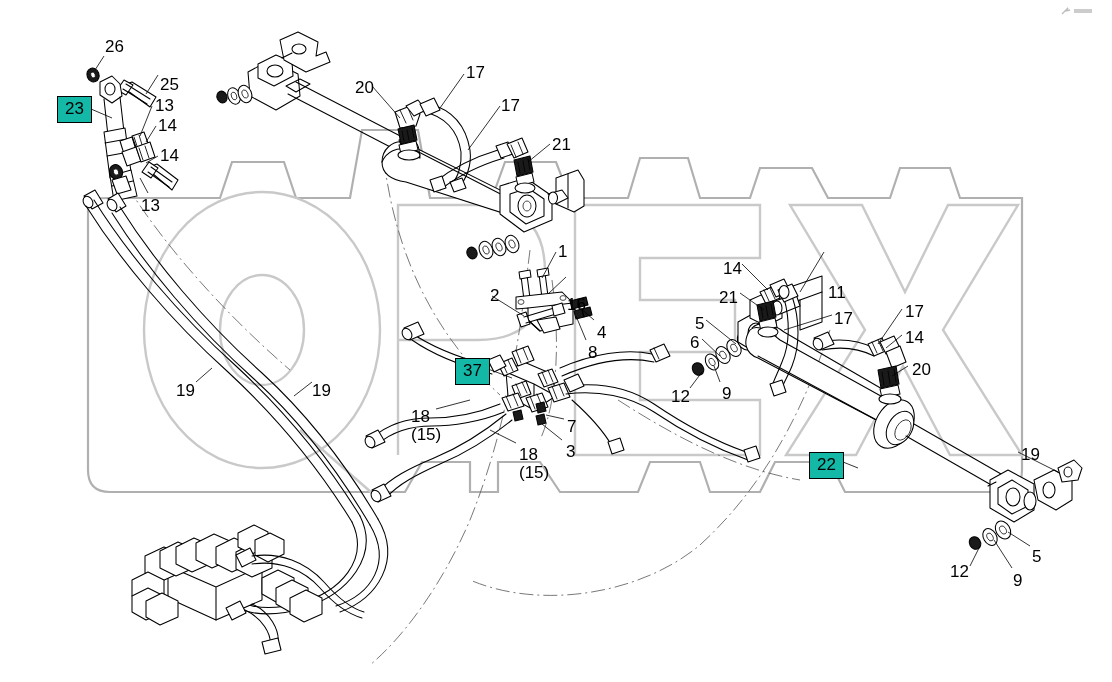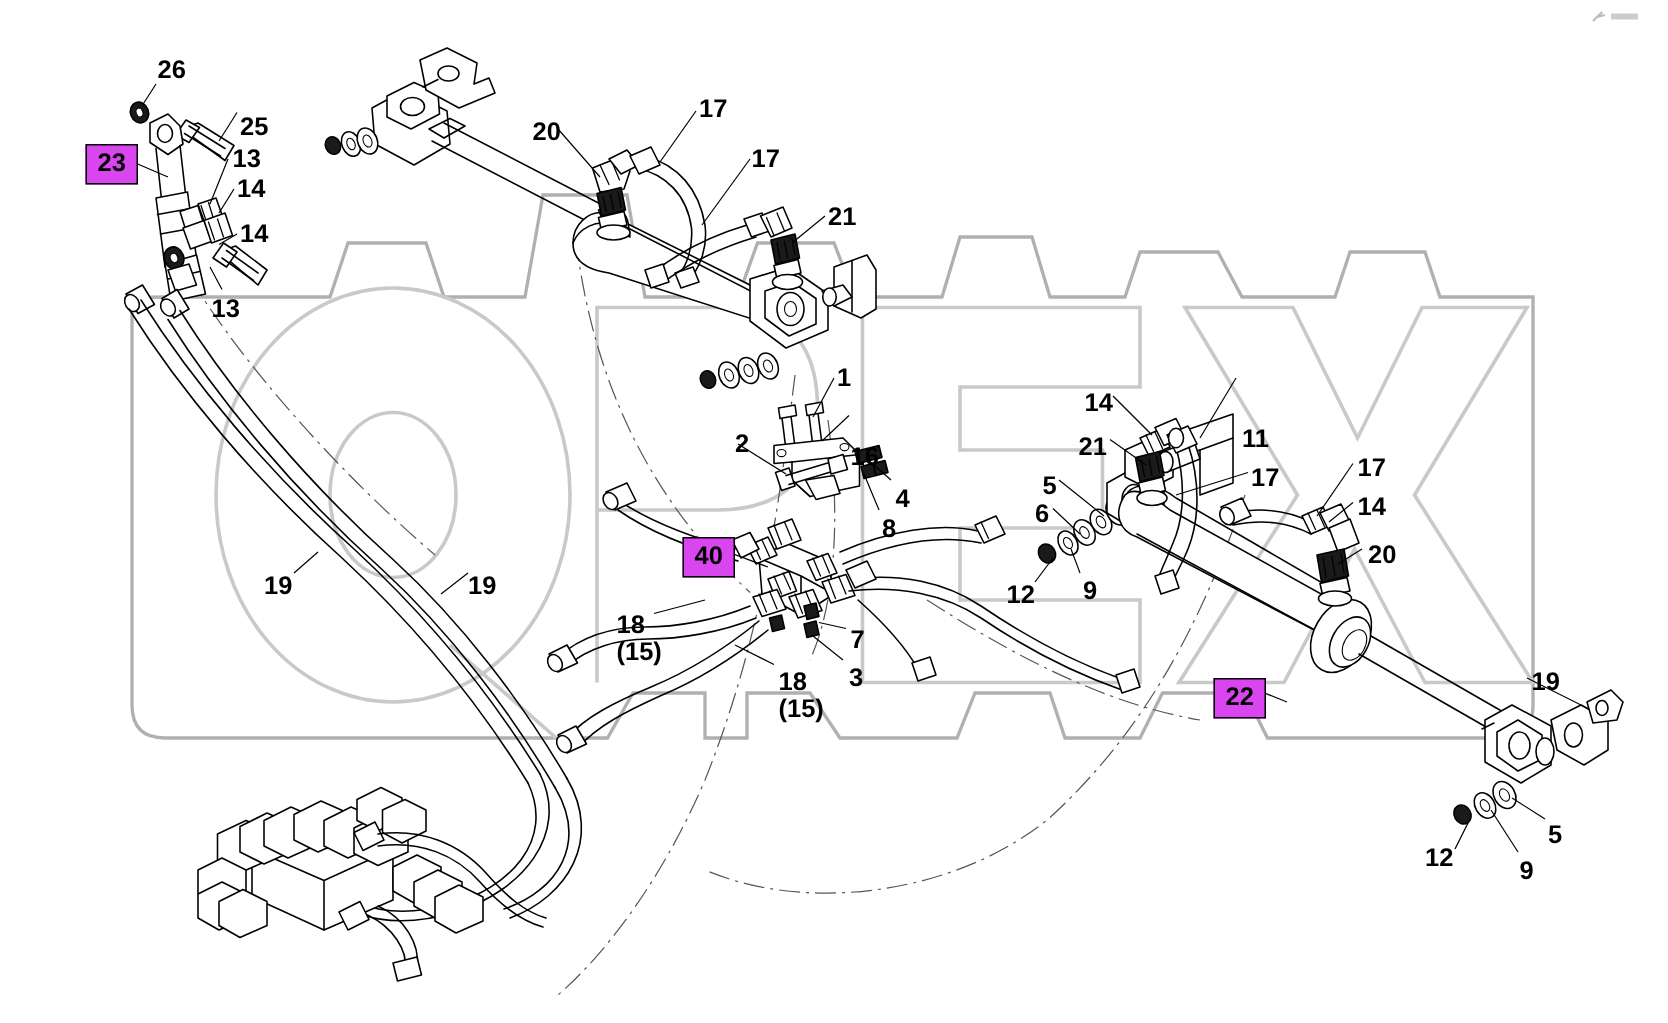--- a/index.html
+++ b/index.html
@@ -2,40 +2,40 @@
 <html><head>
 <meta charset="utf-8">
 <title>Hydraulic Assembly Parts Diagram</title>
 <style>
   html,body{margin:0;padding:0;background:#ffffff;}
   body{
     width:1112px;height:682px;overflow:hidden;
     font-family:"Liberation Sans",sans-serif;
     position:relative;
   }
-  #stage{position:absolute;inset:0;width:1100px;height:682px;font-weight:bold;}
+  #stage{position:absolute;inset:0;width:1100px;height:682px;}
   svg.layer{position:absolute;left:0;top:0;width:1112px;height:682px;overflow:visible;}
   .wm{fill:none;stroke:#b0b0b0;stroke-width:2.2;}
   .wmtxt{fill:none;stroke:#c9c9c9;stroke-width:2.4;}
   .ln{fill:none;stroke:#000;stroke-width:1.05;stroke-linecap:round;stroke-linejoin:round;}
   .ln2{fill:none;stroke:#000;stroke-width:0.85;stroke-linecap:round;stroke-linejoin:round;}
   .thin{fill:none;stroke:#000;stroke-width:0.7;}
   .lead{fill:none;stroke:#000;stroke-width:0.8;}
   .dashdot{fill:none;stroke:#555;stroke-width:0.8;stroke-dasharray:14 4 2 4;}
   .fillw{fill:#fff;}
   .fillk{fill:#1a1a1a;}
   .lbl{
     position:absolute;font-size:17px;color:#000;
     font-family:"Liberation Sans",sans-serif;
     line-height:1.0;white-space:pre;
   }
   .lbl.two{line-height:1.08;}
   .boxlbl{
     position:absolute;font-size:17px;color:#000;
-    border:1px solid #000;padding:2px 7px 3px 7px;background:#d946ef;
+    border:1px solid #000;padding:2px 7px 3px 7px;background:#14b8a6;
     font-family:"Liberation Sans",sans-serif;
   }
   .cornermark{position:absolute;right:6px;top:5px;width:34px;height:12px;}
 </style>
 </head>
 <body>
 
 <div id="stage">
 
   <svg class="layer" viewBox="0 0 1112 682">
@@ -544,21 +544,21 @@
       <div class="lbl" style="left: 141px; top: 197px;">13</div>
       <div class="lbl" style="left: 355px; top: 79px;">20</div>
       <div class="lbl" style="left: 466px; top: 64px;">17</div>
       <div class="lbl" style="left: 501px; top: 97px;">17</div>
       <div class="lbl" style="left: 552px; top: 136px;">21</div>
       <div class="lbl" style="left: 558px; top: 243px;">1</div>
       <div class="lbl" style="left: 567px; top: 284px; margin-top: 12px;">16</div>
       <div class="lbl" style="left: 490px; top: 287px;">2</div>
       <div class="lbl" style="left: 597px; top: 324px;">4</div>
       <div class="lbl" style="left: 588px; top: 344px;">8</div>
-      <div class="boxlbl" style="left: 455px; top: 358px;">40</div>
+      <div class="boxlbl" style="left: 455px; top: 358px;">37</div>
       <div class="lbl two" style="left: 411px; top: 408px;">18
 (15)</div>
       <div class="lbl two" style="left: 519px; top: 446px;">18
 (15)</div>
       <div class="lbl" style="left: 567px; top: 418px;">7</div>
       <div class="lbl" style="left: 566px; top: 443px;">3</div>
       <div class="lbl" style="left: 176px; top: 382px;">19</div>
       <div class="lbl" style="left: 312px; top: 382px;">19</div>
       <div class="lbl" style="left: 723px; top: 260px;">14</div>
       <div class="lbl" style="left: 828px; top: 245px; margin-top: 39px;">11</div>

